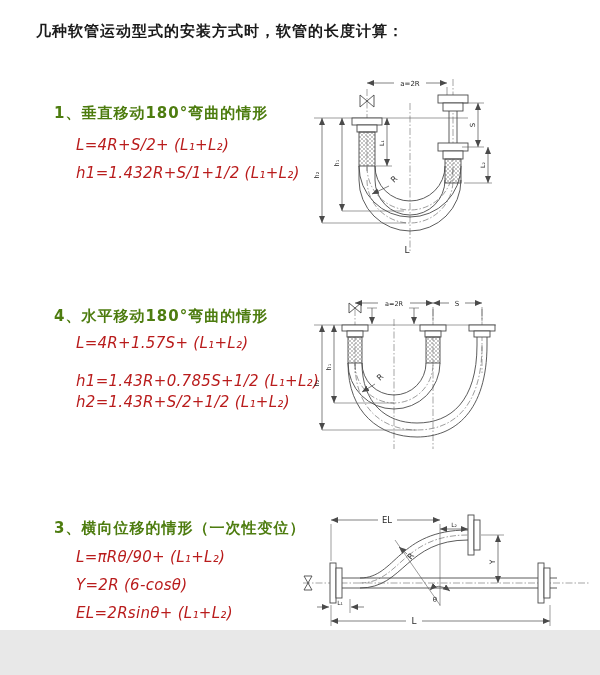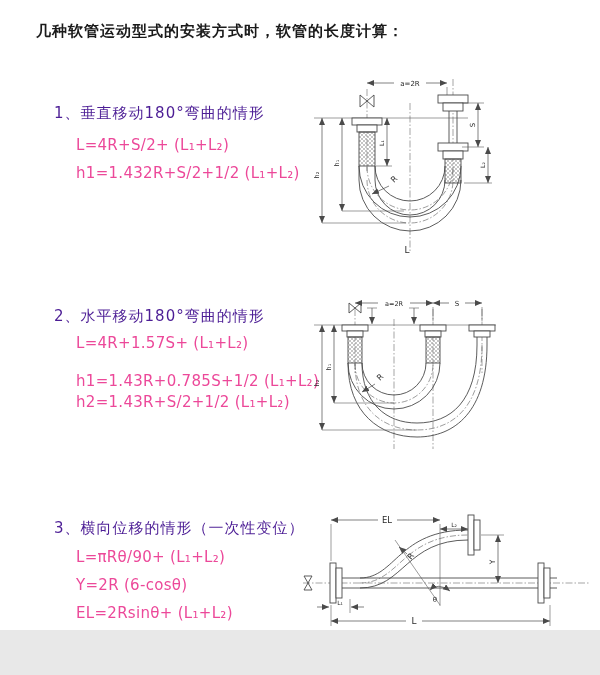--- a/index.html
+++ b/index.html
@@ -6,26 +6,27 @@
   .page{
     position:relative;width:600px;height:630px;background:#ffffff;
     font-family:"DejaVu Sans","Liberation Sans",sans-serif;
     color:#1d1d1d;overflow:hidden;
   }
   .doc-title{
     position:absolute;left:36px;top:22px;font-size:15px;font-weight:bold;
     letter-spacing:1px;color:#1a1a1a;white-space:nowrap;
   }
   .sec-heading{
-    position:absolute;font-size:15px;font-weight:normal;letter-spacing:1px;
-    color:#4c1d95;white-space:nowrap;
+    position:absolute;font-size:15px;font-weight:bold;letter-spacing:1px;
+    color:#4d7c0f;white-space:nowrap;
   }
   .formula{
-    position:absolute;font-size:15px;color:#ec4899;white-space:nowrap;
+    position:absolute;font-size:15px;color:#b91c1c;white-space:nowrap;
     letter-spacing:.3px;
+    font-style:italic;
   }
   .diagram{position:absolute;}
   
   .ln{stroke:#4a4a4a;stroke-width:0.9;fill:none;}
   .thin{stroke:#5a5a5a;stroke-width:0.6;fill:none;}
   .dim{stroke:#4a4a4a;stroke-width:0.7;fill:none;}
   .cl{stroke:#6a6a6a;stroke-width:0.6;fill:none;stroke-dasharray:7 2 1.5 2;}
   .hosedash{stroke:#5a5a5a;stroke-width:0.6;fill:none;stroke-dasharray:6 2 1.5 2;}
   .flange{fill:#ffffff;stroke:#4a4a4a;stroke-width:0.9;}
   .braidrect{stroke:#4a4a4a;stroke-width:0.9;}
@@ -33,21 +34,21 @@
 </style>
 </head>
 <body>
 
 <div class="page">
 
   <div class="doc-title">几种软管运动型式的安装方式时，软管的长度计算：</div>
 
   <div class="sec-heading" style="left:54px;top:104px">1、垂直移动180°弯曲的情形</div>
   <div class="formula" style="left:76px;top:136px">L=4R+S/2+ (L₁+L₂)</div>
-  <div class="formula" style="left:76px;top:164px">h1=1.432R+S/2+1/2 (L₁+L₂)</div>
+  <div class="formula" style="left:76px;top:164px">h1=1.432R+S/1+1/2 (L₁+L₂)</div>
 
   <svg class="diagram" style="left:306px;top:63px" width="290" height="198" viewBox="0 0 290 198">
     <defs>
       <marker id="arr1" markerWidth="9" markerHeight="8" refX="7" refY="3" orient="auto-start-reverse" markerUnits="userSpaceOnUse">
         <path d="M0,0 L7,3 L0,6 Z" fill="#4a4a4a"></path>
       </marker>
       <pattern id="braid1" patternUnits="userSpaceOnUse" width="4" height="4">
         <path d="M0,4 L4,0 M0,0 L4,4" stroke="#8a8a8a" stroke-width="0.5" fill="none"></path>
       </pattern>
     </defs>
@@ -130,21 +131,21 @@
       <text class="dimtext" x="169" y="62" font-size="7" text-anchor="middle" transform="rotate(-90 169 62)">S</text>
     </g>
 
     <g>
       <path class="dim" d="M182,84 V120" marker-start="url(#arr1)" marker-end="url(#arr1)"></path>
       <path class="thin" d="M158,120 H186"></path>
       <text class="dimtext" x="179" y="102" font-size="6" text-anchor="middle" transform="rotate(-90 179 102)">L₂</text>
     </g>
   </svg>
 
-  <div class="sec-heading" style="left:54px;top:307px">2、水平移动180°弯曲的情形</div>
+  <div class="sec-heading" style="left:54px;top:307px">4、水平移动180°弯曲的情形</div>
   <div class="formula" style="left:76px;top:334px">L=4R+1.57S+ (L₁+L₂)</div>
   <div class="formula" style="left:76px;top:372px">h1=1.43R+0.785S+1/2 (L₁+L₂)</div>
   <div class="formula" style="left:76px;top:393px">h2=1.43R+S/2+1/2 (L₁+L₂)</div>
 
   <svg class="diagram" style="left:306px;top:281px" width="292" height="186" viewBox="0 0 292 186">
     <defs>
       <marker id="arr2" markerWidth="9" markerHeight="8" refX="7" refY="3" orient="auto-start-reverse" markerUnits="userSpaceOnUse">
         <path d="M0,0 L7,3 L0,6 Z" fill="#4a4a4a"></path>
       </marker>
       <pattern id="braid2" patternUnits="userSpaceOnUse" width="4" height="4">

